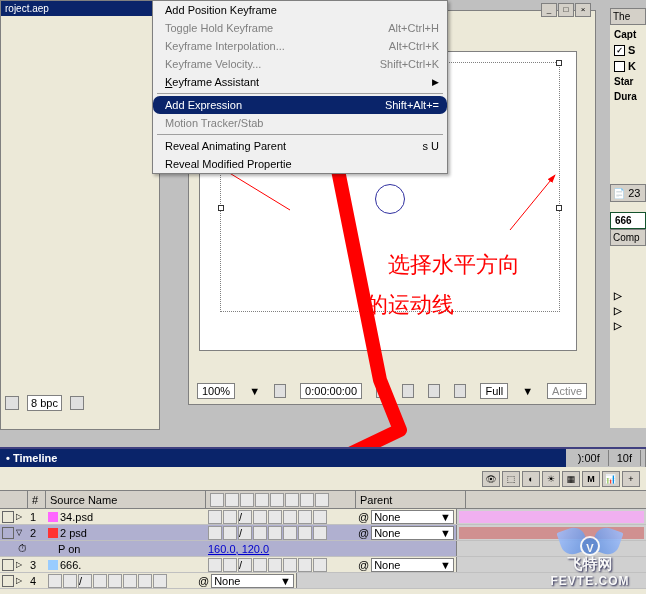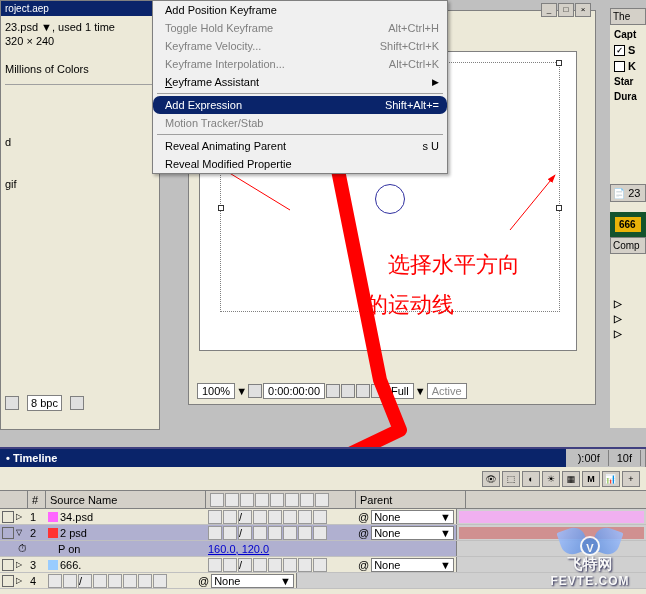--- a/index.html
+++ b/index.html
@@ -24,21 +24,21 @@
 
 
 .comp-panel { position: absolute; left: 188px; top: 10px; width: 408px; height: 395px; background: #ece9d8; border: 1px solid #808080; }
 .comp-winctl { position: absolute; right: 4px; top: -8px; display: flex; gap: 1px; }
 .winbtn { width: 16px; height: 14px; background: #d4d0c8; border: 1px solid #808080; font-size: 8px; text-align: center; line-height: 12px; }
 .comp-canvas { position: absolute; left: 10px; top: 40px; width: 378px; height: 300px; background: #fff; border: 1px solid #808080; }
 .comp-frame { position: absolute; left: 20px; top: 10px; width: 340px; height: 250px; border: 1px dotted #808080; }
 .comp-handle { position: absolute; width: 6px; height: 6px; border: 1px solid #333; background: #fff; }
 .comp-center-cross { position: absolute; left: 50%; top: 55%; width: 40px; height: 40px; transform: translate(-50%,-50%); }
 .comp-circle { width: 30px; height: 30px; border: 1px solid #3030a0; border-radius: 50%; margin: 5px; }
-.comp-statusbar { position: absolute; bottom: 4px; left: 8px; right: 8px; height: 18px; display: flex; align-items: center; gap: 1px; font-size: 10px; }
+.comp-statusbar { position: absolute; bottom: 4px; left: 8px; right: 8px; height: 18px; display: flex; align-items: center; gap: 14px; font-size: 10px; }
 .status-box { border: 1px solid #808080; padding: 1px 4px; background: #fff; }
 .status-icon { width: 14px; height: 14px; border: 1px solid #808080; background: #e0e0e0; }
 
 
 .right-panels { position: absolute; right: 0; top: 8px; width: 36px; height: 420px; background: #ece9d8; }
 .right-tab { border: 1px solid #808080; padding: 2px; font-size: 10px; margin-bottom: 2px; background: #d4d0c8; }
 .right-row { padding: 2px 4px; font-size: 10px; display: flex; align-items: center; gap: 3px; font-weight: bold; }
 .cb { width: 11px; height: 11px; border: 1px solid #000; background: #fff; display: inline-block; text-align: center; line-height: 9px; font-size: 8px; }
 
 
@@ -78,31 +78,20 @@
 .wm-text { position: absolute; bottom: 14px; width: 100%; text-align: center; color: #fff; font-size: 15px; font-weight: bold; text-shadow: 1px 1px 2px #003; font-family: SimHei, sans-serif; }
 .wm-url { position: absolute; bottom: 0; width: 100%; text-align: center; color: #fff; font-size: 12px; font-weight: bold; text-shadow: 1px 1px 2px #003; font-family: Arial; letter-spacing: 1px; }
 </style>
 </head>
 <body>
 
 <div class="app">
 
   <div class="project-panel">
     <div class="proj-title">roject.aep</div>
-    <div class="proj-body">
-      <div>23.psd ▼, used 1 time</div>
-      <div>320 × 240</div>
-      <br>
-      <div>Millions of Colors</div>
-      <div class="proj-divider"></div>
-      <br><br><br>
-      <div>d</div>
-      <br><br>
-      <div>gif</div>
-    </div>
     <div class="bpc-bar">
       <span class="status-icon"></span>
       <span class="bpc-box">8 bpc</span>
       <span class="status-icon"></span>
     </div>
   </div>
 
   <div class="comp-panel">
     <div class="comp-winctl">
       <div class="winbtn">_</div>
@@ -137,26 +126,26 @@
 
   <div class="context-menu">
     <div class="menu-item">
         <span>Add Position Keyframe</span>
       </div>
     <div class="menu-item disabled">
         <span>Toggle Hold Keyframe</span>
         <span>Alt+Ctrl+H</span>
       </div>
     <div class="menu-item disabled">
+        <span>Keyframe Interpolation...</span>
+        <span>Alt+Ctrl+K</span>
+      </div>
+    <div class="menu-item disabled">
         <span>Keyframe Velocity...</span>
         <span>Shift+Ctrl+K</span>
-      </div>
-    <div class="menu-item disabled">
-        <span>Keyframe Interpolation...</span>
-        <span>Alt+Ctrl+K</span>
       </div>
     <div class="menu-item">
         <span><u>K</u>eyframe Assistant</span>
         <span class="menu-arrow">▶</span>
       </div>
     <div class="menu-sep"></div>
     <div class="menu-item highlighted">
         <span>Add Expression</span>
         <span>Shift+Alt+=</span>
       </div>
@@ -182,21 +171,21 @@
       </div>
     <div class="right-row">
         <span class="cb"></span>
         <span>K</span>
       </div>
     <div class="right-row">Star</div>
     <div class="right-row">Dura</div>
     <div style="height:80px"></div>
     <div class="right-tab">📄 <span>23</span></div>
     <div style="height:8px"></div>
-    <div class="right-row" style="background:#eab308;border:5px solid #14532d">666</div>
+    <div class="right-row" style="background:#ffffff;border:1px solid #14532d">666</div>
     <div class="right-tab">Comp</div>
     <div style="height:40px"></div>
     <div class="right-row">▷</div>
     <div class="right-row">▷</div>
     <div class="right-row">▷</div>
   </div>
 
   <div class="annotation-text" style="left:388px; top:250px">选择水平方向</div>
   <div class="annotation-text" style="left:366px; top:290px">的运动线</div>
 

